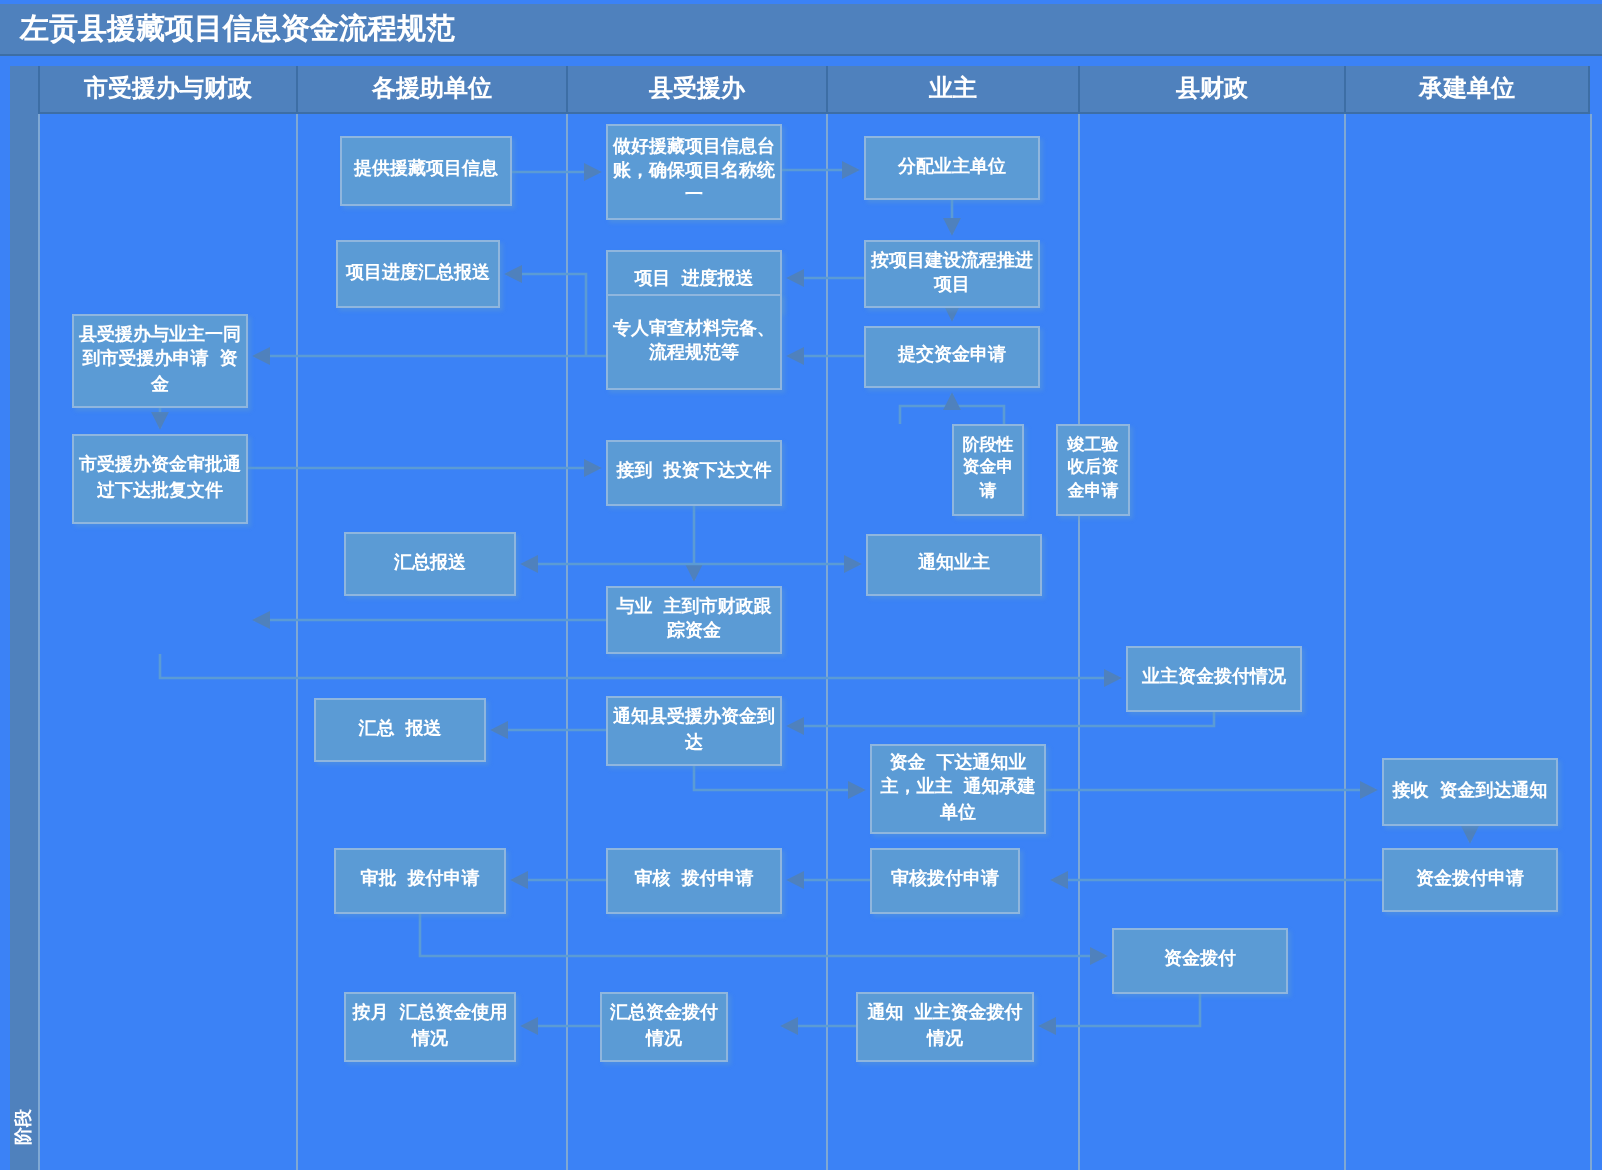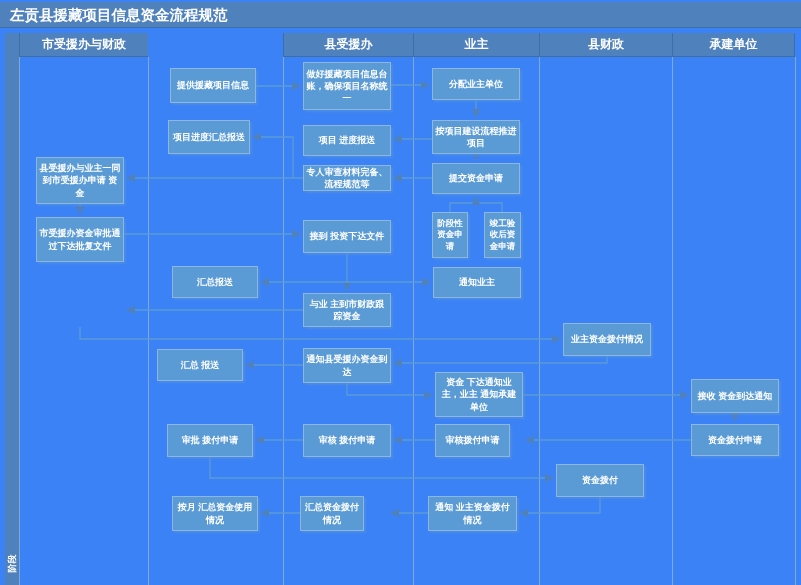--- a/index.html
+++ b/index.html
@@ -13,32 +13,33 @@
            box-sizing:border-box;border-left:1px solid #3d6ea5;border-bottom:1px solid #3d6ea5;}
   .strip{position:absolute;left:5px;top:33px;width:14px;height:552px;background:#4f81bd;}
   .stagelbl{position:absolute;left:5px;top:540px;width:14px;height:46px;display:flex;
             align-items:center;justify-content:center;}
   .stagelbl span{transform:rotate(-90deg);white-space:nowrap;color:#fff;font-size:9px;font-weight:bold;}
   .vline{position:absolute;top:57px;width:1px;height:528px;background:#7fa8d4;}
   .node{position:absolute;background:#5b9bd5;border:1px solid #8fb6de;box-sizing:border-box;
         color:#fff;font-size:9px;font-weight:bold;line-height:1.35;text-align:center;
         display:flex;align-items:center;justify-content:center;padding:1px 2px;
         box-shadow:1.5px 1.5px 2px rgba(91,155,213,0.45);}
-  .node.small{font-size:8.5px;}
+  .node.small{font-size:8.5px;margin-left:44px;}
   svg.wires{position:absolute;left:0;top:0;pointer-events:none;}
-  .node{z-index:3;} svg.wires{z-index:2;} .vline{z-index:1;}
+  .node{z-index:3;font-family:Liberation Mono, monospace;} svg.wires{z-index:2;} .vline{z-index:1;}
 </style>
 </head>
 <body>
 
 <div id="stage">
 
   <div class="titlebar">左贡县援藏项目信息资金流程规范</div>
 
   <div class="hdrcell" style="left:19px;width:129px">市受援办与财政</div>
+  <div class="hdrcell" style="left:148px;width:135px">各援助单位</div>
   <div class="hdrcell" style="left:283px;width:130px">县受援办</div>
   <div class="hdrcell" style="left:413px;width:126px">业主</div>
   <div class="hdrcell" style="left:539px;width:133px">县财政</div>
   <div class="hdrcell" style="left:672px;width:123px;border-right:1px solid #3d6ea5">承建单位</div>
 
   <div class="strip"></div>
   <div class="stagelbl">
       <span>阶段</span>
     </div>
 
@@ -88,21 +89,21 @@
       <path d="M300,513 L261,513" marker-end="url(#arr)"></path>
     </g>
   </svg>
 
   <div class="node" style="left:170px;top:68px;width:86px;height:35px">提供援藏项目信息</div>
   <div class="node" style="left:303px;top:62px;width:88px;height:48px">做好援藏项目信息台账，确保项目名称统一</div>
   <div class="node" style="left:432px;top:68px;width:88px;height:32px">分配业主单位</div>
   <div class="node" style="left:168px;top:120px;width:82px;height:34px">项目进度汇总报送</div>
   <div class="node" style="left:303px;top:125px;width:88px;height:31px">项目 进度报送</div>
   <div class="node" style="left:432px;top:120px;width:88px;height:34px">按项目建设流程推进 项目</div>
-  <div class="node" style="left:303px;top:165px;width:88px;height:26px">专人审查材料完备、流程规范等</div>
+  <div class="node" style="left:303px;top:147px;width:88px;height:48px">专人审查材料完备、流程规范等</div>
   <div class="node" style="left:36px;top:157px;width:88px;height:47px">县受援办与业主一同到市受援办申请 资金</div>
   <div class="node" style="left:432px;top:163px;width:88px;height:31px">提交资金申请</div>
   <div class="node small" style="left:432px;top:212px;width:36px;height:46px">阶段性资金申请</div>
   <div class="node small" style="left:484px;top:212px;width:37px;height:46px">竣工验收后资金申请</div>
   <div class="node" style="left:36px;top:217px;width:88px;height:45px">市受援办资金审批通过下达批复文件</div>
   <div class="node" style="left:303px;top:220px;width:88px;height:33px">接到 投资下达文件</div>
   <div class="node" style="left:172px;top:266px;width:86px;height:32px">汇总报送</div>
   <div class="node" style="left:303px;top:293px;width:88px;height:34px">与业 主到市财政跟踪资金</div>
   <div class="node" style="left:433px;top:267px;width:88px;height:31px">通知业主</div>
   <div class="node" style="left:563px;top:323px;width:88px;height:33px">业主资金拨付情况</div>

